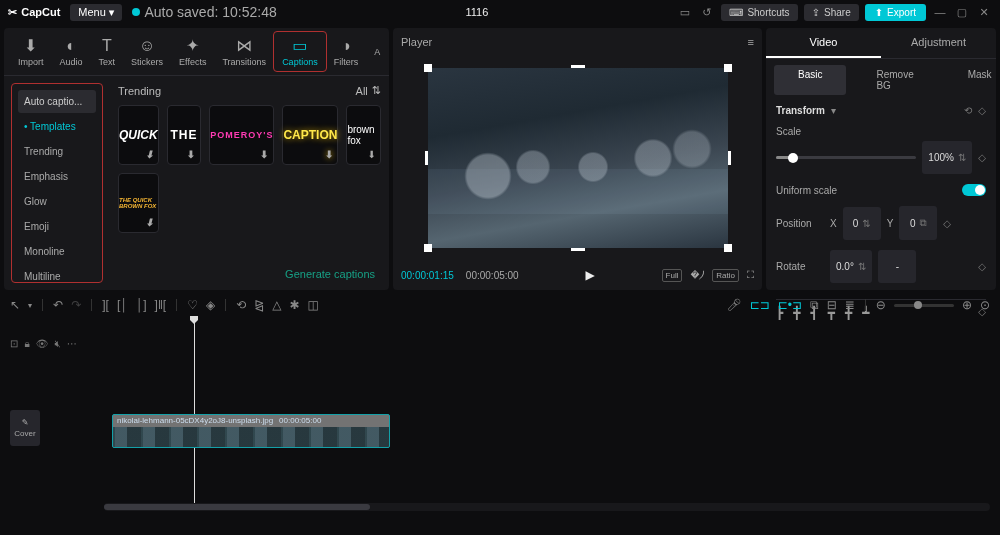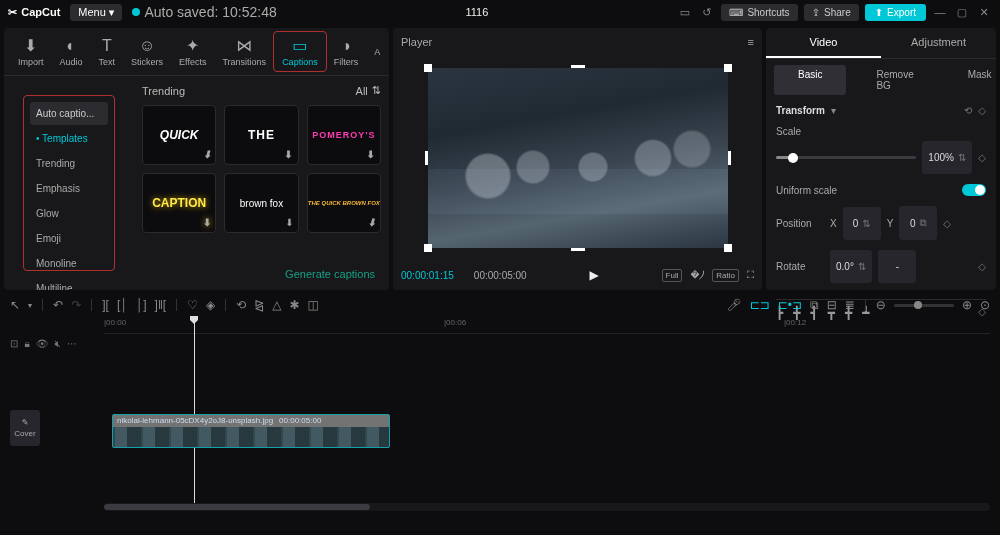--- a/index.html
+++ b/index.html
@@ -21,29 +21,29 @@
 
 .left-panel { width: 385px; background: #18181b; border-radius: 4px; display: flex; flex-direction: column; }
 .tabstrip { display: flex; align-items: center; padding: 4px 6px; gap: 0; border-bottom: 1px solid #2a2a30; }
 .tab { display: flex; flex-direction: column; align-items: center; gap: 2px; padding: 4px 8px; color: #aaa; font-size: 9px; border-radius: 3px; cursor: pointer; }
 .tab.active { color: #00c8d6; }
 .tab.highlighted { outline: 1px solid #b03030; }
 .tab .ico { font-size: 16px; }
 .tab-more { color: #aaa; padding: 4px 6px; }
 
 .left-body { display: flex; flex: 1; overflow: hidden; }
-.sidebar { width: 90px; padding: 6px; display: flex; flex-direction: column; gap: 2px; outline: 1px solid #b03030; border-radius: 3px; margin: 20px; }
+.sidebar { width: 90px; padding: 6px; display: flex; flex-direction: column; gap: 2px; outline: 1px solid #b03030; border-radius: 3px; margin: 8px; }
 .side-item { padding: 6px 6px; color: #aaa; font-size: 10px; border-radius: 3px; cursor: pointer; }
 .side-item.btn { background: #2b2b30; color: #ccc; }
 .side-item.sel { color: #00c8d6; }
 
 .gallery { flex: 1; padding: 8px; display: flex; flex-direction: column; }
 .gal-head { display: flex; justify-content: space-between; align-items: center; color: #bbb; font-size: 11px; margin-bottom: 8px; }
 .gal-head .all { display: flex; align-items: center; gap: 4px; }
-.gal-grid { display: grid; grid-template-columns: repeat(3, 1fr); gap: 8px; }
+.gal-grid { display: grid; grid-template-columns: repeat(5, 1fr); gap: 8px; }
 .thumb { position: relative; height: 60px; background: #0c0c0e; border: 1px solid #2a2a30; border-radius: 4px; display: flex; align-items: center; justify-content: center; font-size: 10px; font-weight: 700; }
 .thumb .dl { position: absolute; right: 4px; bottom: 4px; color: #aaa; font-size: 10px; }
 .thumb.q { color: #fff; font-family: Arial Black, sans-serif; font-style: italic; font-size: 12px; }
 .thumb.t { color: #fff; font-family: Impact, sans-serif; font-size: 12px; letter-spacing: 1px; }
 .thumb.p { color: #ff3bb3; font-family: Georgia, serif; font-size: 9px; letter-spacing: 1px; }
 .thumb.c { color: #ffe84a; text-shadow: 0 0 6px rgba(255,200,0,.8); font-family: Arial Black, sans-serif; font-size: 12px; }
 .thumb.b { color: #fff; font-family: Georgia, serif; font-size: 10px; font-weight: 400; }
 .thumb.f { color: #f7b733; font-size: 6px; font-style: italic; font-family: Arial Black, sans-serif; }
 .gen-cap { text-align: right; color: #16a085; font-size: 11px; padding: 8px 6px 2px; margin-top: auto; }
 
@@ -60,21 +60,21 @@
   linear-gradient(#0a0d10, #0a0d10) 0 75%/100% 25% no-repeat;
   mix-blend-mode: screen; }
 .handle { position: absolute; width: 8px; height: 8px; background: #fff; }
 .hd-tl { top: -4px; left: -4px; } .hd-tr { top: -4px; right: -4px; }
 .hd-bl { bottom: -4px; left: -4px; } .hd-br { bottom: -4px; right: -4px; }
 .hd-t { top: -3px; left: 50%; width: 14px; height: 3px; transform: translateX(-50%); }
 .hd-b { bottom: -3px; left: 50%; width: 14px; height: 3px; transform: translateX(-50%); }
 .hd-l { left: -3px; top: 50%; width: 3px; height: 14px; transform: translateY(-50%); }
 .hd-r { right: -3px; top: 50%; width: 3px; height: 14px; transform: translateY(-50%); }
 
-.player-ctrl { display: flex; align-items: center; gap: 20px; color: #aaa; font-size: 10px; margin-top: 6px; }
+.player-ctrl { display: flex; align-items: center; gap: 12px; color: #aaa; font-size: 10px; margin-top: 6px; }
 .player-ctrl .tc1 { color: #00c8d6; }
 .player-ctrl .play { flex: 0; margin: 0 auto; color: #eee; font-size: 12px; }
 .player-ctrl .right-icons { margin-left: auto; display: flex; gap: 8px; align-items: center; }
 .chip { border: 1px solid #555; padding: 1px 3px; font-size: 8px; border-radius: 2px; }
 
 .props-panel { width: 230px; background: #18181b; border-radius: 4px; display: flex; flex-direction: column; padding: 0; }
 .props-tabs { display: flex; border-bottom: 1px solid #2a2a30; }
 .props-tab { flex: 1; padding: 8px 6px; text-align: center; font-size: 11px; color: #aaa; }
 .props-tab.active { color: #fff; border-bottom: 2px solid #fff; }
 .sub-tabs { display: flex; padding: 6px 8px; gap: 6px; font-size: 10px; }
@@ -397,25 +397,20 @@
       <span>👁</span>
       <span>🔇︎</span>
       <span>⋯</span>
     </div>
     <div class="cover">
       <span>✎</span>
       <span>Cover</span>
     </div>
   </div>
   <div class="tl-main">
-    <div class="ruler">
-      <span style="left:0">|00:00</span>
-      <span style="left:340px">|00:06</span>
-      <span style="left:680px">|00:12</span>
-    </div>
     <div class="playhead"></div>
     <div class="clip">
       <div class="clip-label">
         <span>nikolai-lehmann-05cDX4y2oJ8-unsplash.jpg</span>
         <span>00:00:05:00</span>
       </div>
       <div class="clip-thumbs"></div>
     </div>
     <div class="tl-scroll"></div>
 

